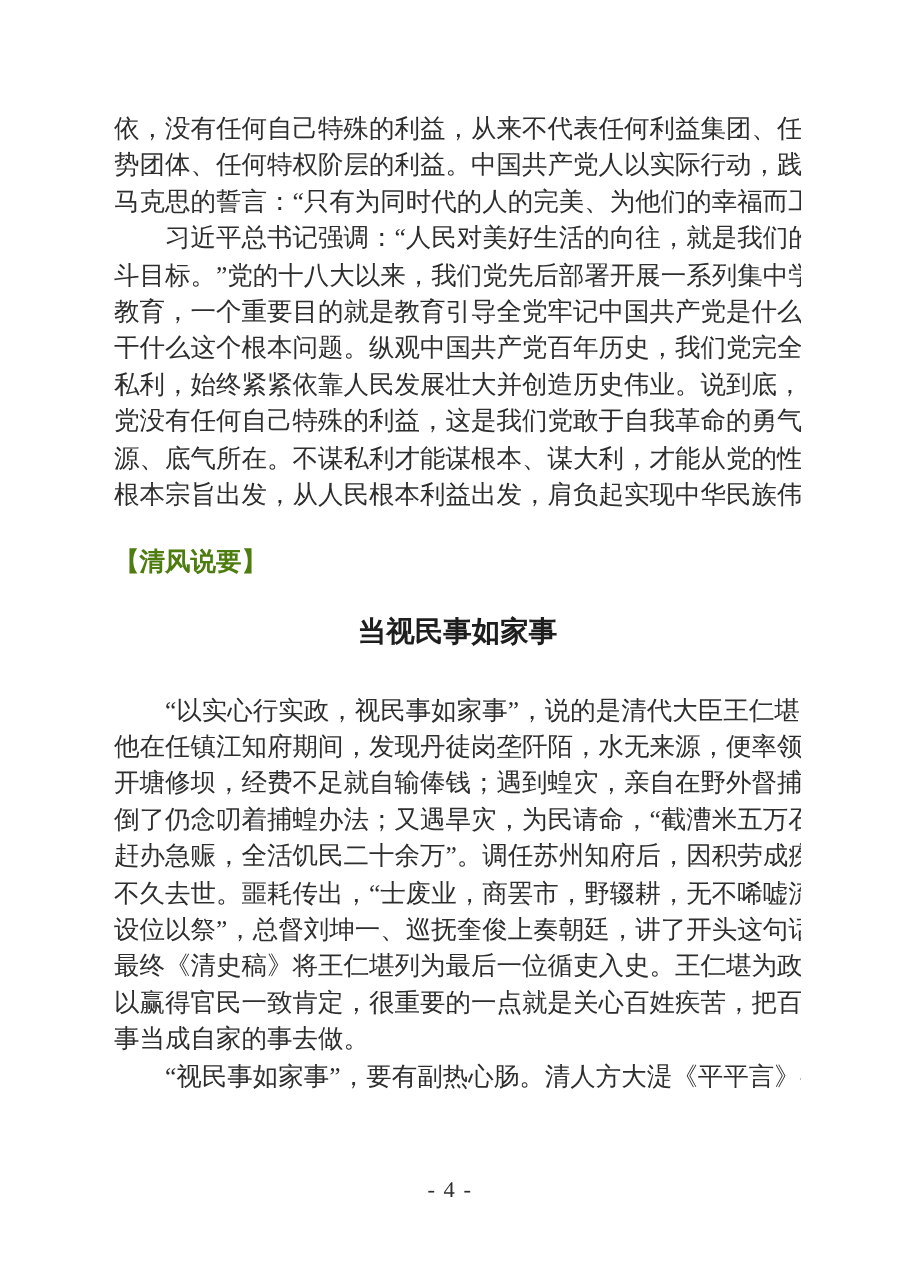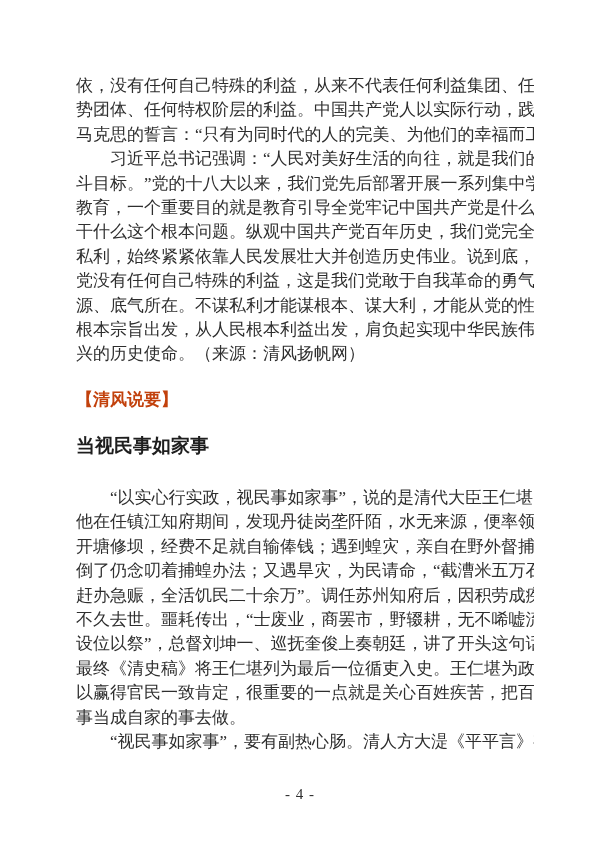--- a/index.html
+++ b/index.html
@@ -31,27 +31,28 @@
     line-height: 24.4px;
     height: 24.4px;
     white-space: pre;
     overflow: hidden;
   }
   .section-header {
     margin-top: 21px;
     font-size: 17px;
     line-height: 24.4px;
     font-weight: bold;
-    color: #c2410c;
+    color: #4d7c0f;
   }
   .article-title {
     margin: 20px 0 0 0;
     font-size: 19px;
     line-height: 28px;
     font-weight: bold;
+    text-align: center;
     color: #1e1e1e;
   }
   .para3 {
     margin-top: 26px;
   }
   .page-number {
     position: absolute;
     top: 784px;
     left: 0;
     width: 100%;
@@ -76,21 +77,20 @@
 
     <div class="para">
       <div class="line">　　习近平总书记强调：“人民对美好生活的向往，就是我们的奋</div>
       <div class="line">斗目标。”党的十八大以来，我们党先后部署开展一系列集中学习</div>
       <div class="line">教育，一个重要目的就是教育引导全党牢记中国共产党是什么、要</div>
       <div class="line">干什么这个根本问题。纵观中国共产党百年历史，我们党完全不谋</div>
       <div class="line">私利，始终紧紧依靠人民发展壮大并创造历史伟业。说到底，我们</div>
       <div class="line">党没有任何自己特殊的利益，这是我们党敢于自我革命的勇气之</div>
       <div class="line">源、底气所在。不谋私利才能谋根本、谋大利，才能从党的性质和</div>
       <div class="line">根本宗旨出发，从人民根本利益出发，肩负起实现中华民族伟大复</div>
-      <div class="line">兴的历史使命。（来源：清风扬帆网）</div>
     </div>
 
     <div class="section-header">【清风说要】</div>
 
     <div class="article-title">当视民事如家事</div>
 
     <div class="para para3">
       <div class="line">　　“以实心行实政，视民事如家事”，说的是清代大臣王仁堪。</div>
       <div class="line">他在任镇江知府期间，发现丹徒岗垄阡陌，水无来源，便率领百姓</div>
       <div class="line">开塘修坝，经费不足就自输俸钱；遇到蝗灾，亲自在野外督捕，病</div>

